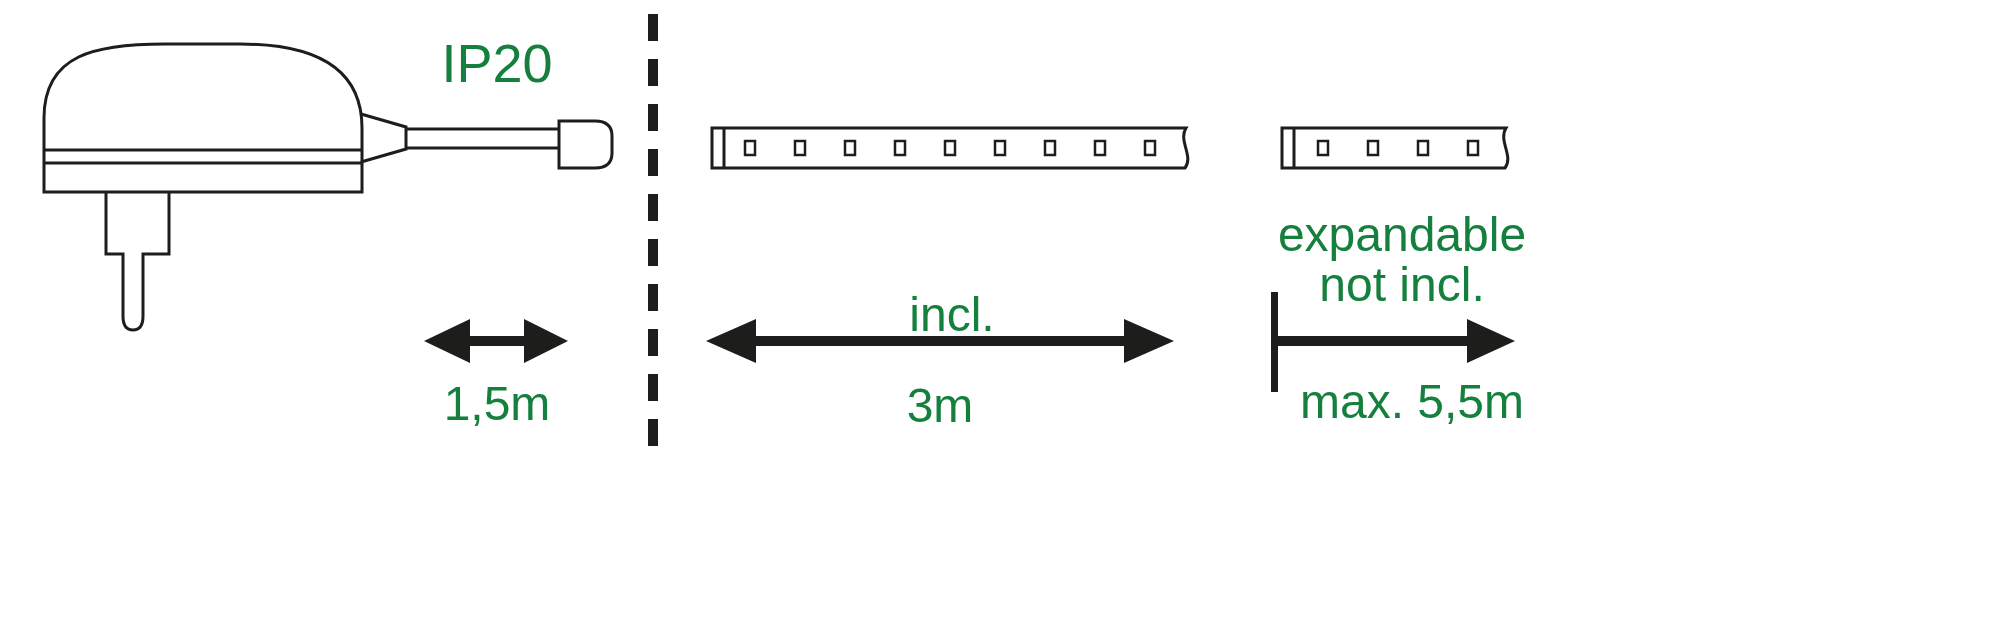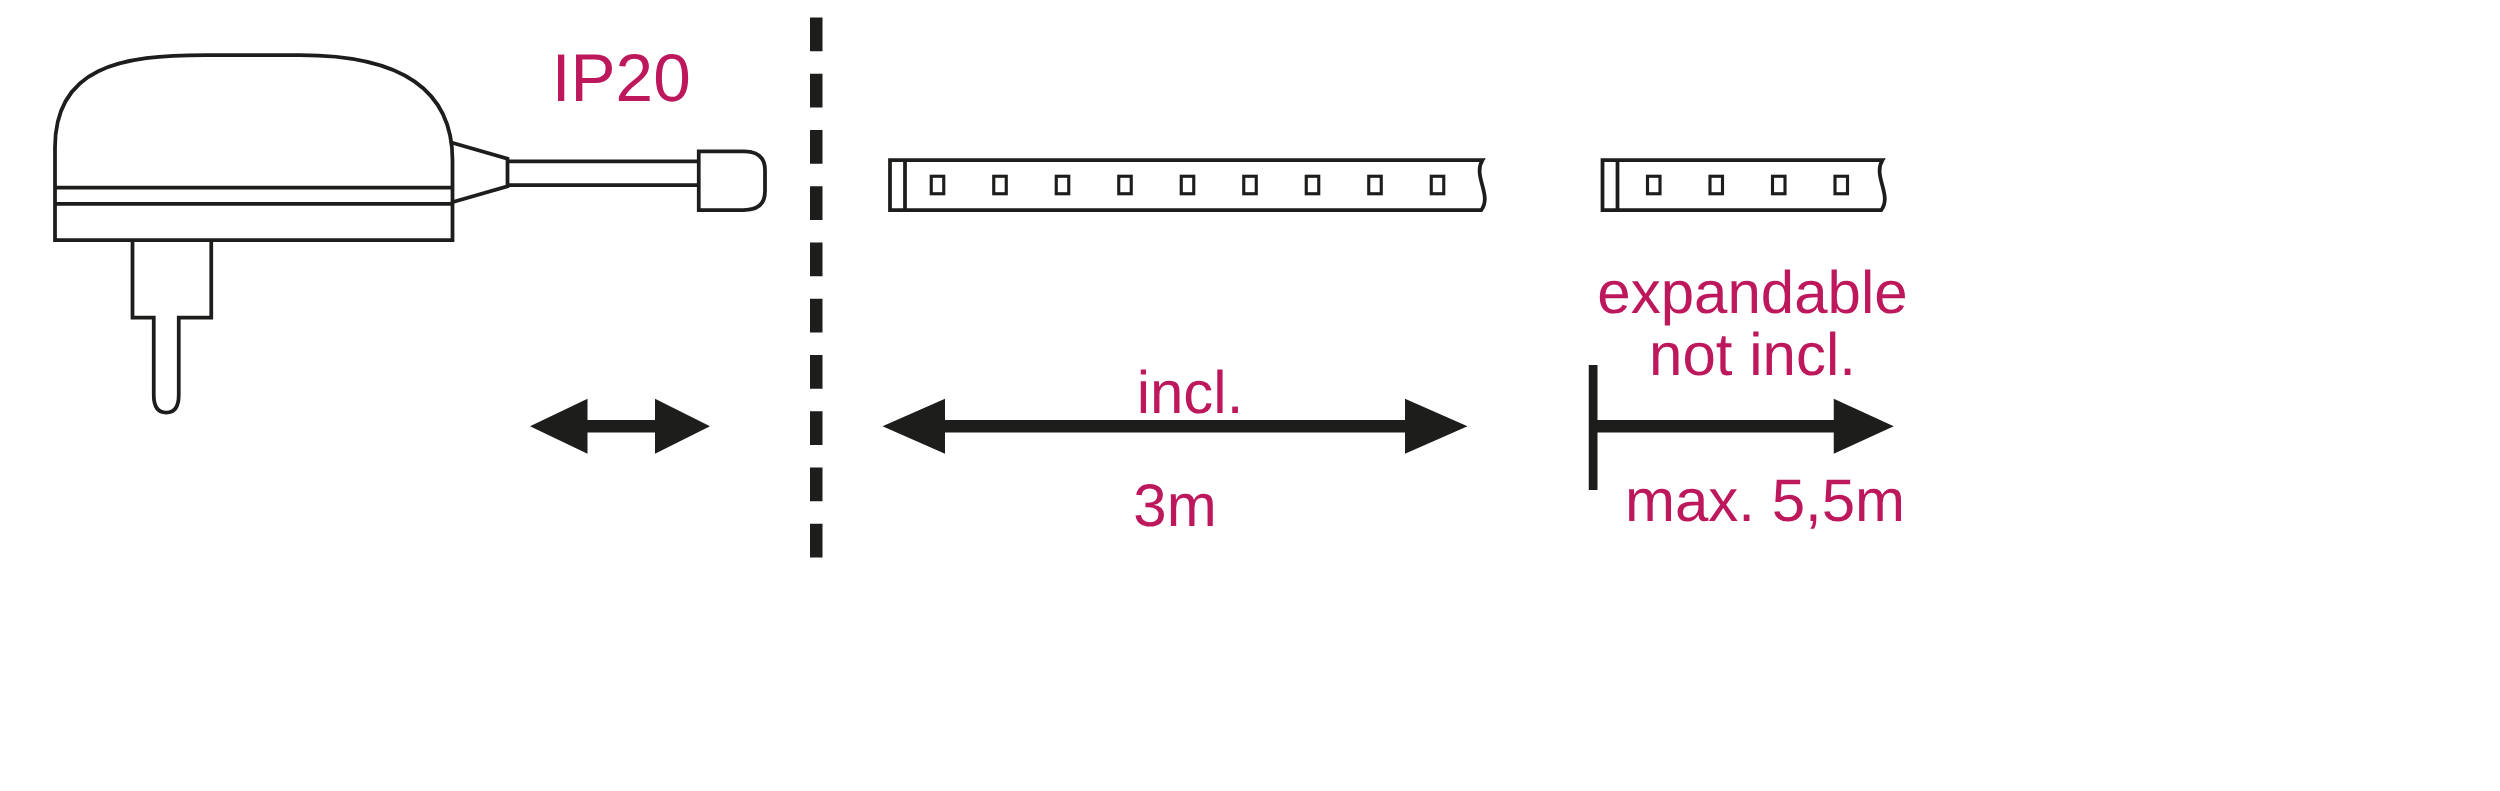--- a/index.html
+++ b/index.html
@@ -18,21 +18,21 @@
   }
   .canvas svg {
     position: absolute;
     left: 0;
     top: 0;
   }
   .label {
     position: absolute;
     transform: translateX(-50%);
     white-space: nowrap;
-    color: #be185d;
+    color: #15803d;
     font-weight: 500;
     line-height: 1;
   }
   .label-ip {
     font-size: 54px;
   }
   .label-measure {
     font-size: 48px;
   }
 </style>
@@ -100,20 +100,21 @@
         <polygon points="1515,341 1467,319 1467,363"></polygon>
       </g>
 
     </g>
   </svg>
 
   <div class="label label-ip" style="left:497px; top:36px;">IP20</div>
 
 
 
+  <div class="label label-measure" style="left:497px; top:380px;">1,5m</div>
 
   <div class="label label-measure" style="left:952px; top:255px;margin-top:36px;">incl.</div>
 
   <div class="label label-measure" style="left:940px; top:382px;">3m</div>
 
   <div class="label label-measure" style="left:1402px; top:211px;">expandable</div>
 
   <div class="label label-measure" style="left:1402px; top:261px;">not incl.</div>
 
   <div class="label label-measure" style="left:1412px; top:378px;">max. 5,5m</div>

